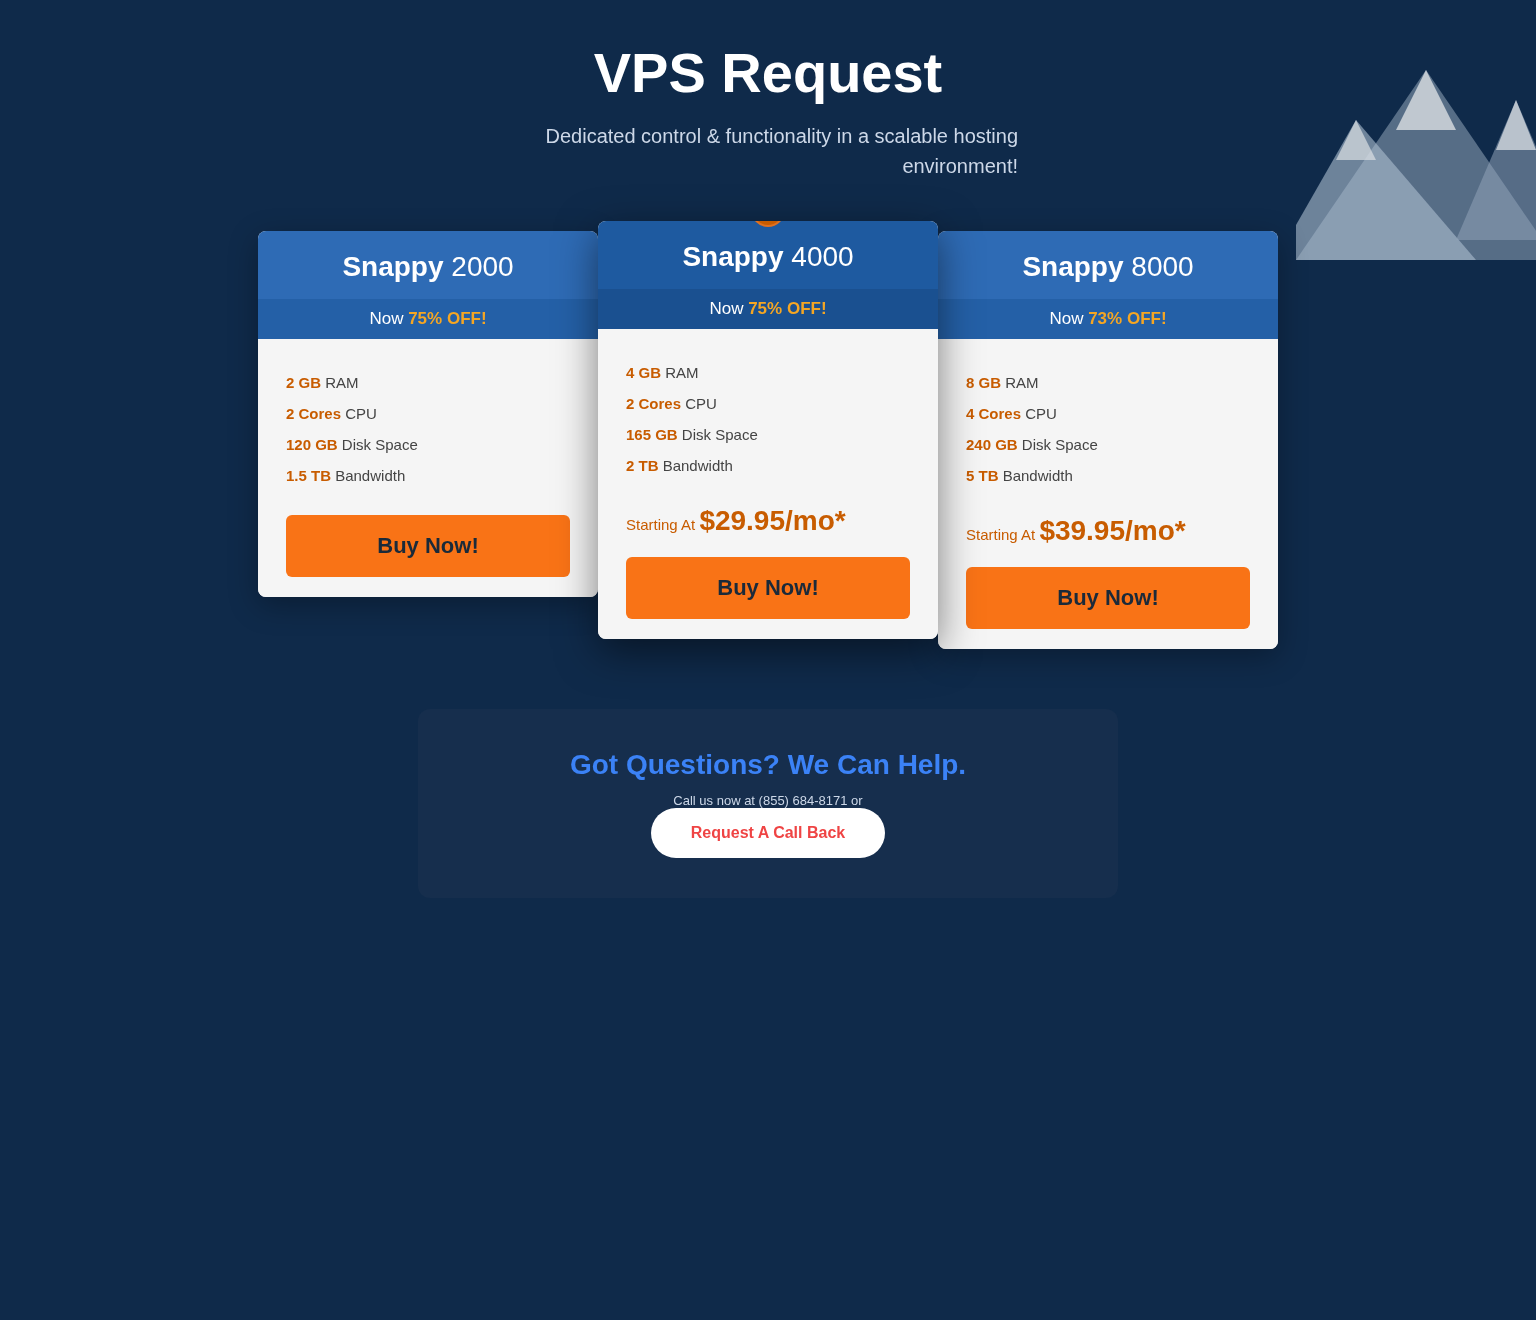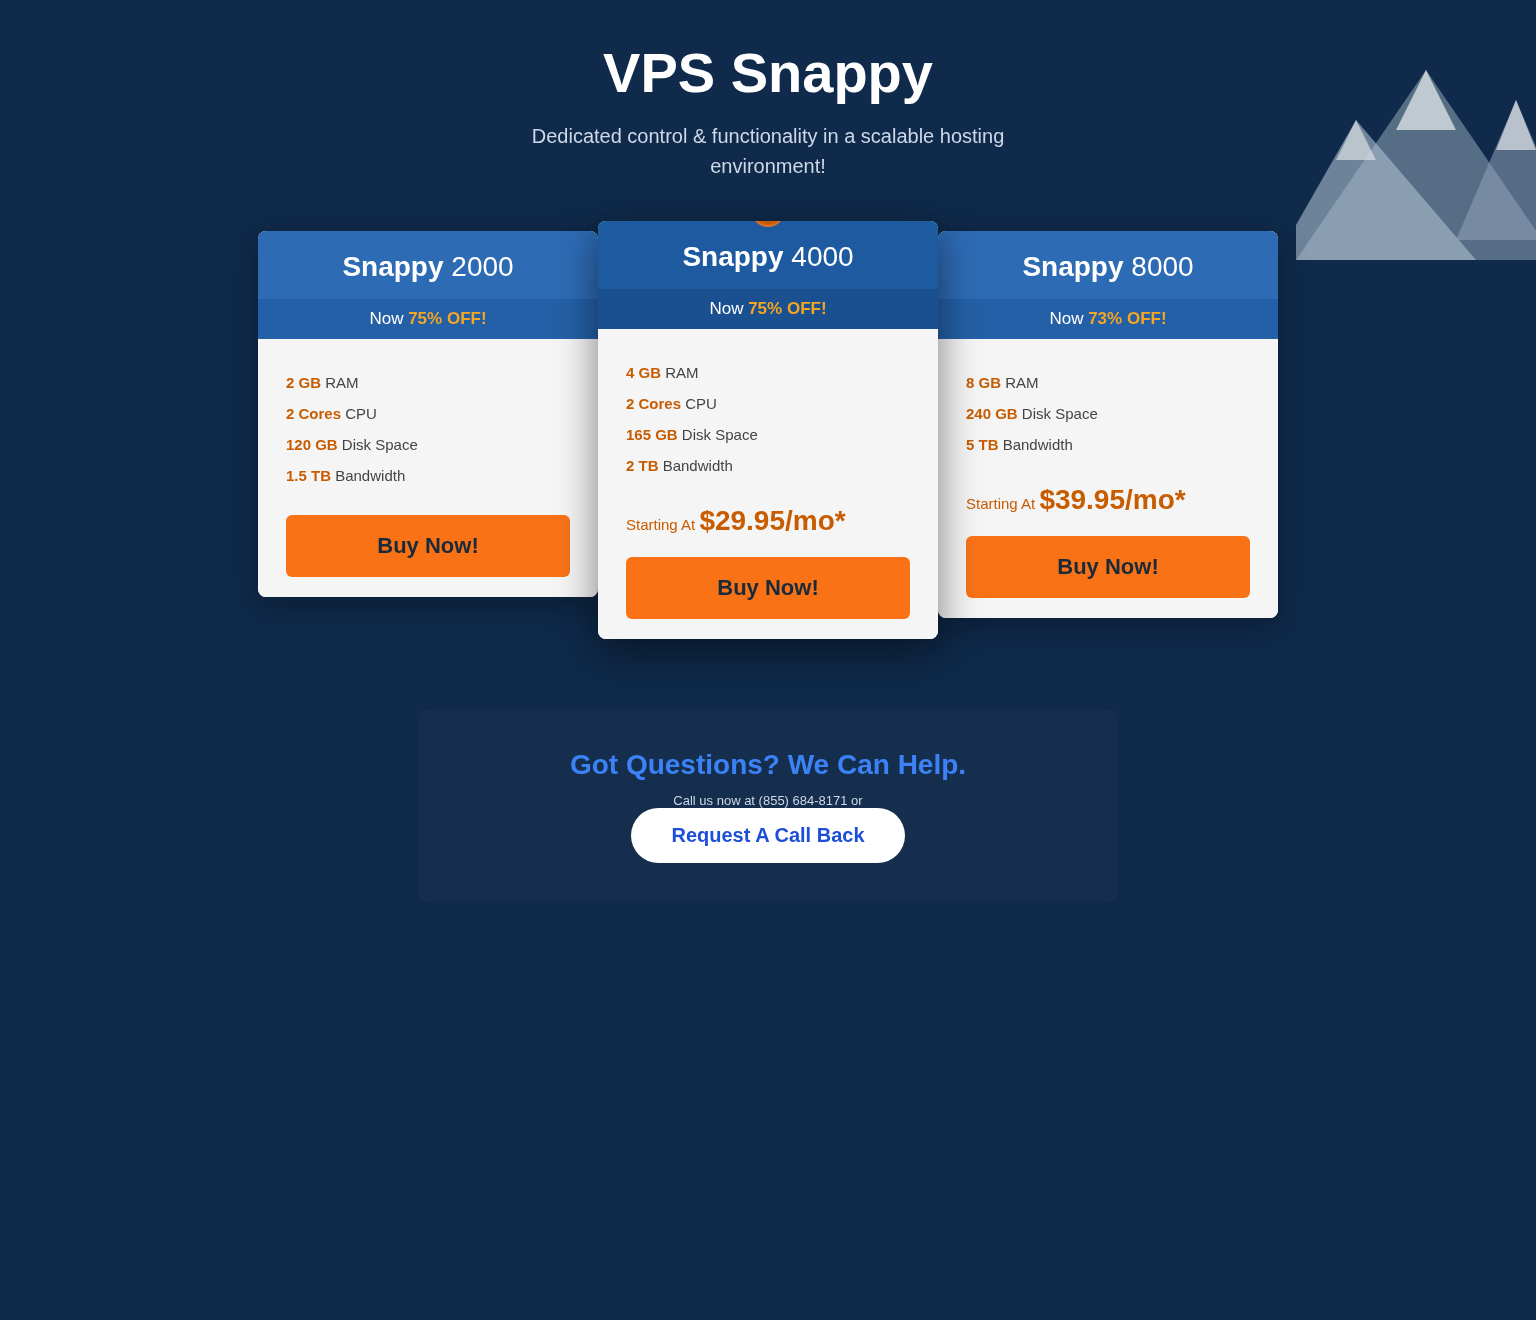--- a/index.html
+++ b/index.html
@@ -29,20 +29,21 @@
       margin-bottom: 16px;
     }
 
     .header-section p {
       font-size: 20px;
       font-weight: 400;
       color: #cdd8e8;
       max-width: 500px;
       margin: 0 auto;
       line-height: 1.5;
+      text-align: right;
     }
 
     .pricing-cards {
       display: flex;
       gap: 0;
       align-items: flex-start;
       justify-content: center;
       width: 100%;
       max-width: 1100px;
       z-index: 1;
@@ -195,25 +196,25 @@
     }
 
     .cta-section p {
       color: #cdd8e8;
       font-size: 13px;
     }
 
     .callback-btn {
       display: inline-block;
       background: white;
-      color: #1d4ed8;
+      color: #ef4444;
       border: none;
       border-radius: 30px;
       padding: 16px 40px;
-      font-size: 20px;
+      font-size: 16px;
       font-weight: 700;
       cursor: pointer;
       transition: background 0.2s;
     }
 
     
     .mountain-svg {
       position: absolute;
       top: 60px;
       right: -20px;
@@ -233,21 +234,21 @@
 
   <polygon points="130,10 160,70 100,70" fill="white" opacity="0.8"></polygon>
 
   <polygon points="60,60 80,100 40,100" fill="white" opacity="0.7"></polygon>
 
   <polygon points="220,40 280,180 160,180" fill="#a8b8cc" opacity="0.55"></polygon>
   <polygon points="220,40 240,90 200,90" fill="white" opacity="0.75"></polygon>
 </svg>
 
 <div class="header-section">
-  <h1>VPS Snappy</h1>
+  <h1>VPS Request</h1>
   <p>Dedicated control &amp; functionality in a scalable hosting environment!</p>
 </div>
 
 <div class="pricing-cards" id="pricing-cards">
 <div class="card">
 
       <div class="card-header">
         <div class="card-title">
           <strong>Snappy</strong> <span class="plan-name">2000</span>
         </div>
@@ -326,20 +327,23 @@
       <div class="discount-bar">
         <p>Now <strong>73% OFF!</strong></p>
       </div>
       <div class="card-body">
         <ul class="feature-list">
 
       <li>
         <strong>8 GB</strong> RAM
       </li>
 
+      <li>
+        <strong>4 Cores</strong> CPU
+      </li>
 
       <li>
         <strong>240 GB</strong> Disk Space
       </li>
 
       <li>
         <strong>5 TB</strong> Bandwidth
       </li>
 
         </ul>

